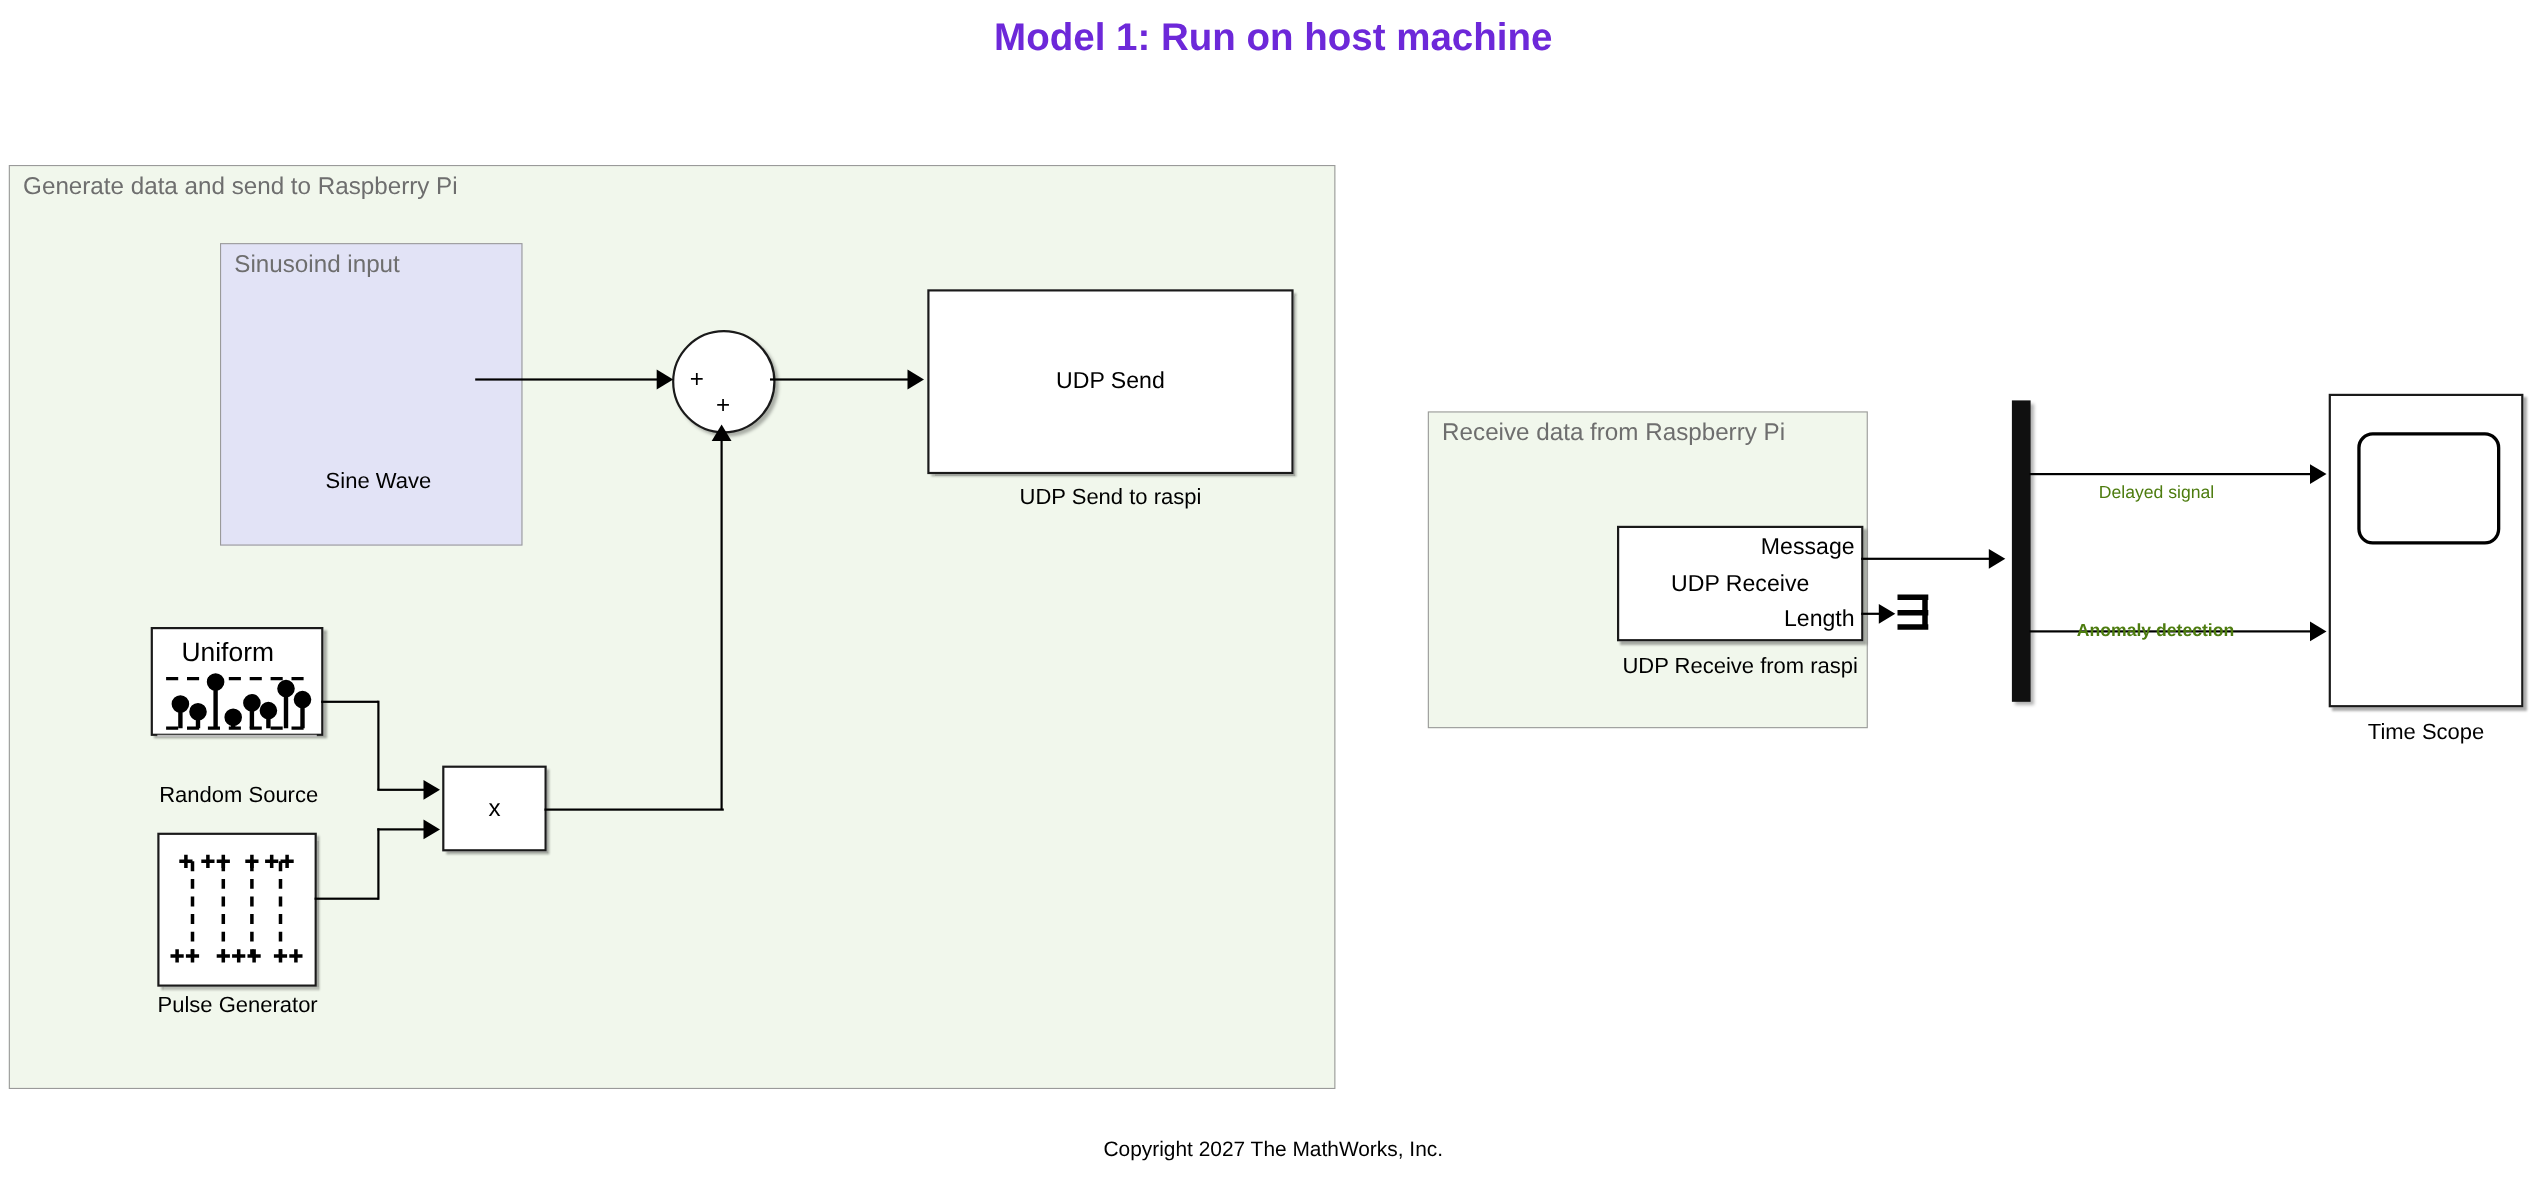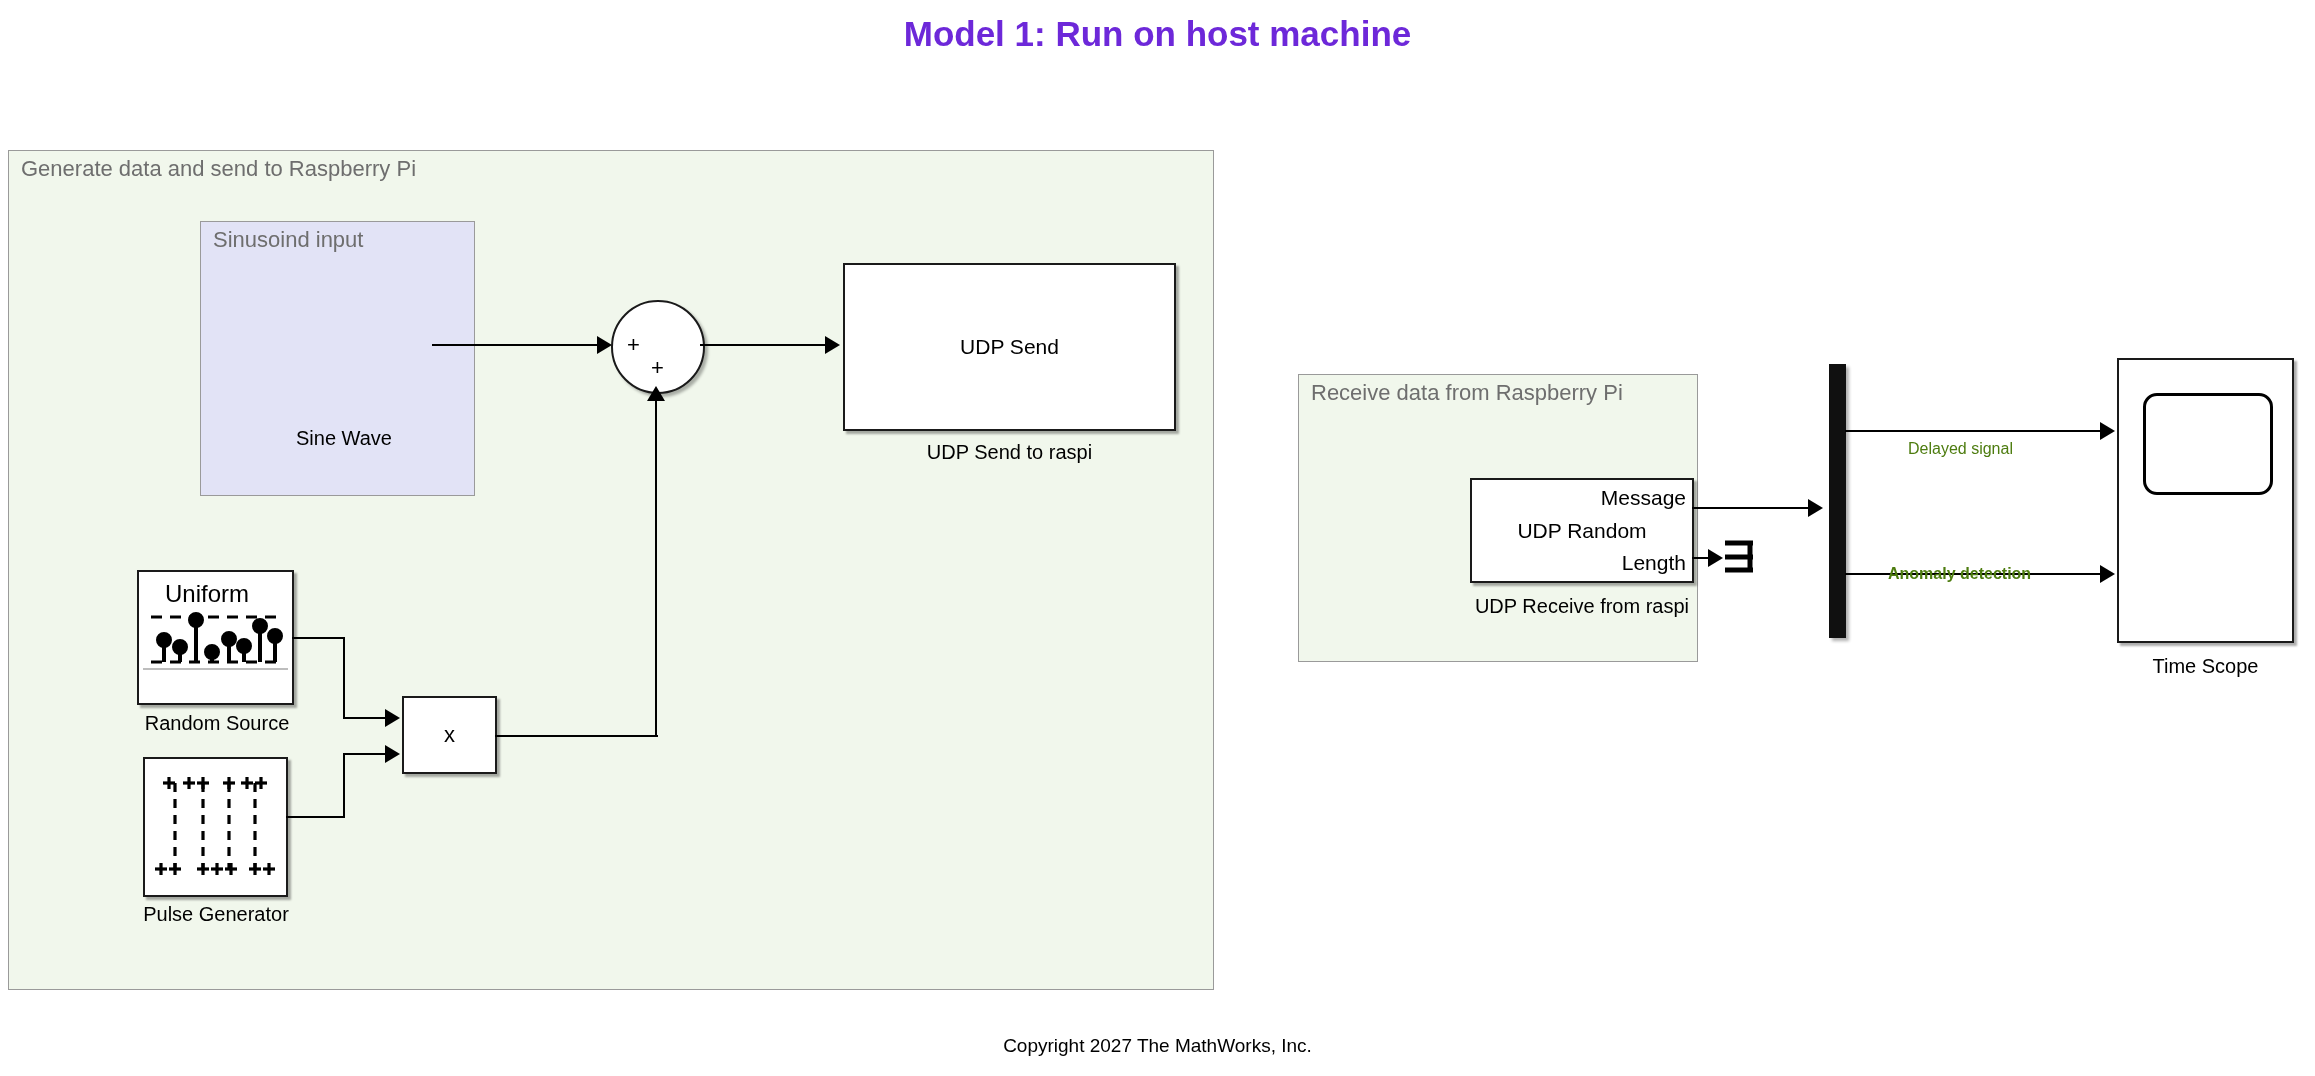--- a/index.html
+++ b/index.html
@@ -163,21 +163,21 @@
     <div class="area-label">Generate data and send to Raspberry Pi</div>
   </div>
 
   <div class="area area-blue" style="left:200px; top:221px; width:275px; height:275px;">
     <div class="area-label">Sinusoind input</div>
   </div>
 
 
   <div class="blk-label" style="left:254px; top:427px; width:180px;">Sine Wave</div>
 
-  <div class="blk" style="left:137px; top:570px; width:157px; height:135px;">
+  <div class="blk" style="left:137px; top:570px; width:157px; height:99px;">
     <div class="blk-text" style="left:26px; top:8px; font-size:24px;">Uniform</div>
     <svg class="icon-svg" style="left:0; top:0;" width="153" height="131" viewBox="0 0 153 131">
 
       <line x1="12" y1="45" x2="141" y2="45" stroke="#000" stroke-width="3" stroke-dasharray="11,8"></line>
 
       <line x1="12" y1="90" x2="141" y2="90" stroke="#000" stroke-width="3" stroke-dasharray="11,8"></line>
 
       <line x1="4" y1="97" x2="149" y2="97" stroke="#bdbdbd" stroke-width="2"></line>
 
       <g stroke="#000" stroke-width="4" fill="#000">
@@ -262,21 +262,21 @@
     <div class="blk-text" style="left:0; top:0; width:329px; height:164px; display:flex; align-items:center; justify-content:center;">UDP Send</div>
   </div>
   <div class="blk-label" style="left:843px; top:441px; width:333px;">UDP Send to raspi</div>
 
   <div class="area area-green" style="left:1298px; top:374px; width:400px; height:288px;text-align:right;">
     <div class="area-label">Receive data from Raspberry Pi</div>
   </div>
 
   <div class="blk" style="left:1470px; top:478px; width:224px; height:105px;">
     <div class="blk-text" style="right:6px; top:6px;">Message</div>
-    <div class="blk-text" style="left:0; top:0; width:220px; height:101px; display:flex; align-items:center; justify-content:center;">UDP Random</div>
+    <div class="blk-text" style="left:0; top:0; width:220px; height:101px; display:flex; align-items:center; justify-content:center;">UDP Receive</div>
     <div class="blk-text" style="right:6px; bottom:6px;">Length</div>
   </div>
   <div class="blk-label" style="left:1400px; top:595px; width:364px;">UDP Receive from raspi</div>
 
   <div class="terminator" style="left:1722px; top:537px;">
     <svg width="34" height="40" viewBox="0 0 34 40">
       <rect x="0" y="0" width="34" height="40" fill="#ffffff"></rect>
       <line x1="3" y1="6" x2="31" y2="6" stroke="#000" stroke-width="5"></line>
       <line x1="3" y1="20" x2="31" y2="20" stroke="#000" stroke-width="5"></line>
       <line x1="28" y1="6" x2="28" y2="34" stroke="#000" stroke-width="5"></line>

